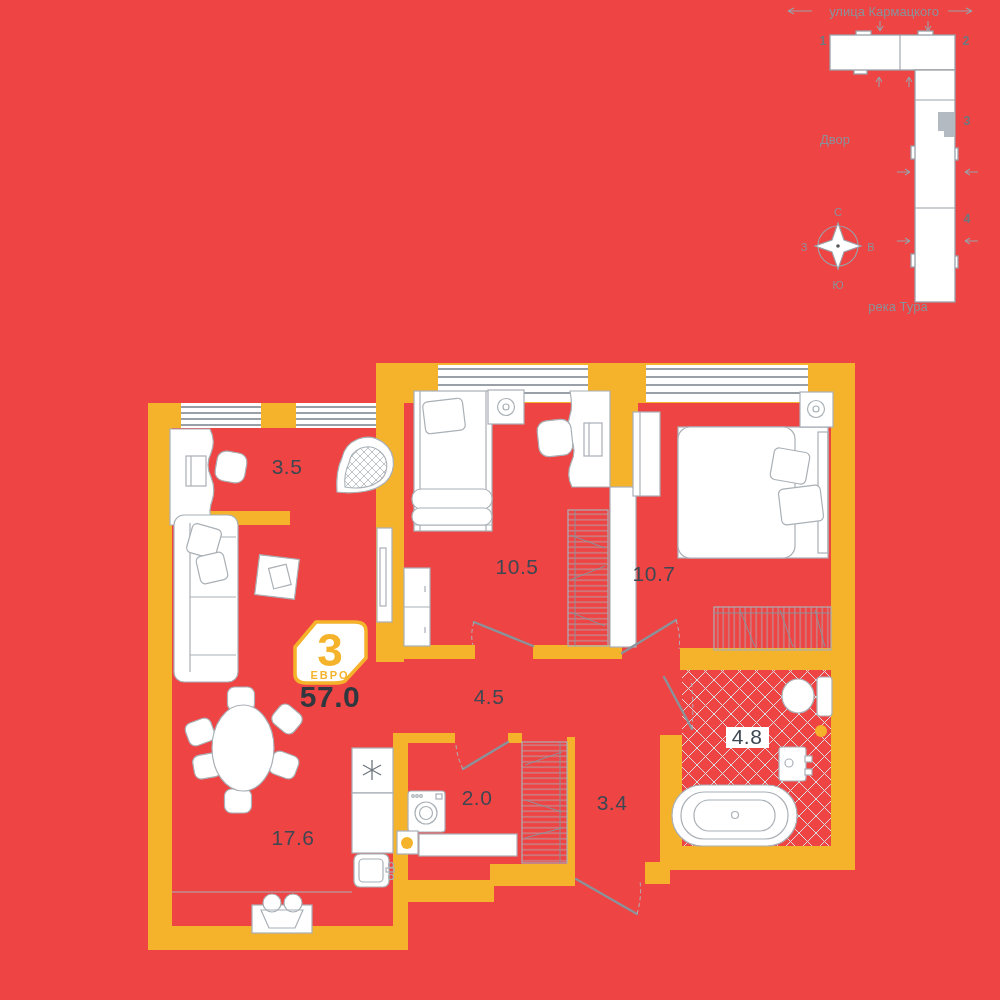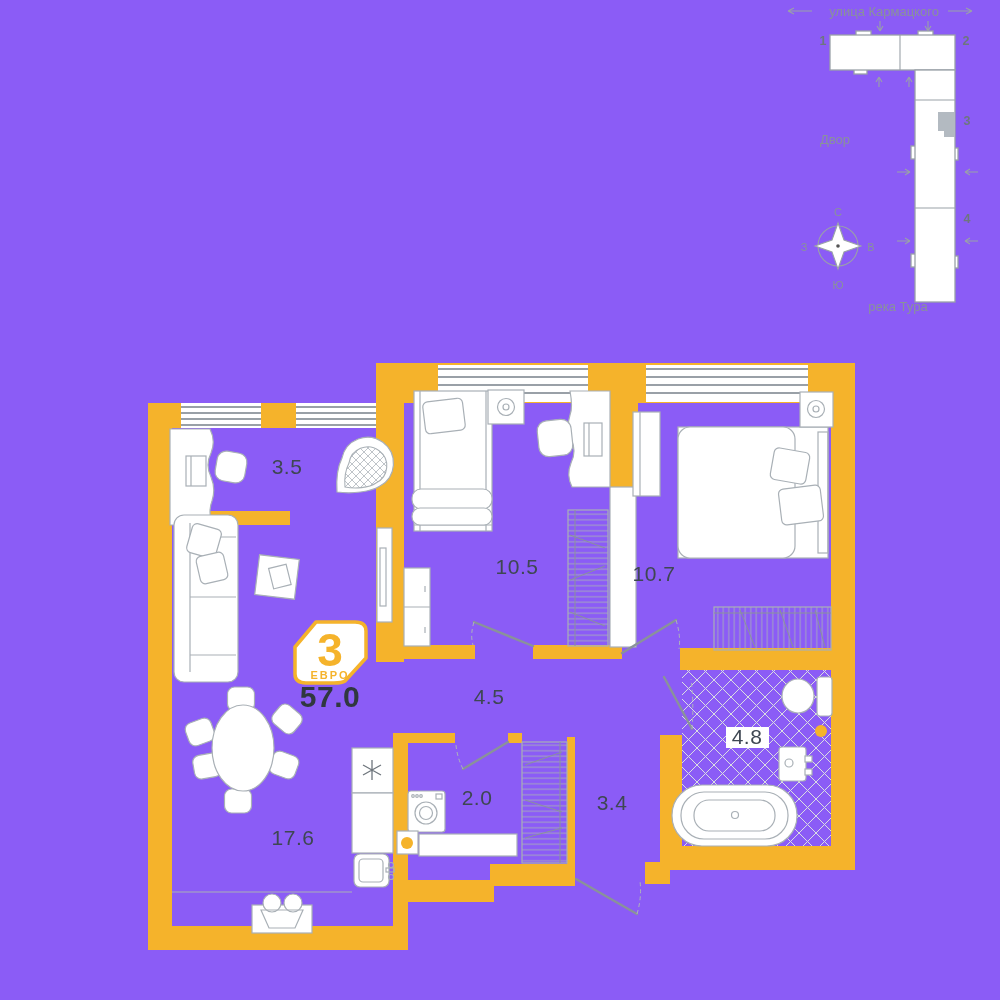--- a/index.html
+++ b/index.html
@@ -1,20 +1,20 @@
 <!DOCTYPE html>
 <html style="--wall: #F5B32B; --furn: #A9B0B6; --label: #3E4752; --total: #30383F; --site-line: #9AA1A8; --site-text: #8A929A; --hl: #B3BAC1;"><head>
 <meta charset="utf-8">
 <style>
   :root{
     --wall:#F5B32B; --furn:#A9B0B6; --label:#3E4752; --total:#30383F;
     --site-line:#9AA1A8; --site-text:#8A929A; --hl:#B3BAC1;
   }
   html,body{margin:0;padding:0;background:#fff;}
-  #stage{position:relative;width:1000px;height:1000px;background:#8b5cf6;overflow:hidden;
+  #stage{position:relative;width:1000px;height:1000px;background:#ef4444;overflow:hidden;
          font-family:"Liberation Sans",sans-serif;}
   svg{position:absolute;left:0;top:0;}
   .wall{fill:var(--wall);}
   .partition{fill:#fff;stroke:var(--furn);stroke-width:1.2;}
   .furn{fill:none;stroke:var(--furn);stroke-width:1.2;}
   .furnw{fill:#fff;stroke:var(--furn);stroke-width:1.2;}
   .furnd{fill:none;stroke:#8A929A;stroke-width:1;}
   .winbox{fill:#fff;}
   .winline{stroke:#78818A;stroke-width:1.4;}
   .doorleaf{stroke:#8A929A;stroke-width:2.4;fill:none;stroke-linecap:round;}

